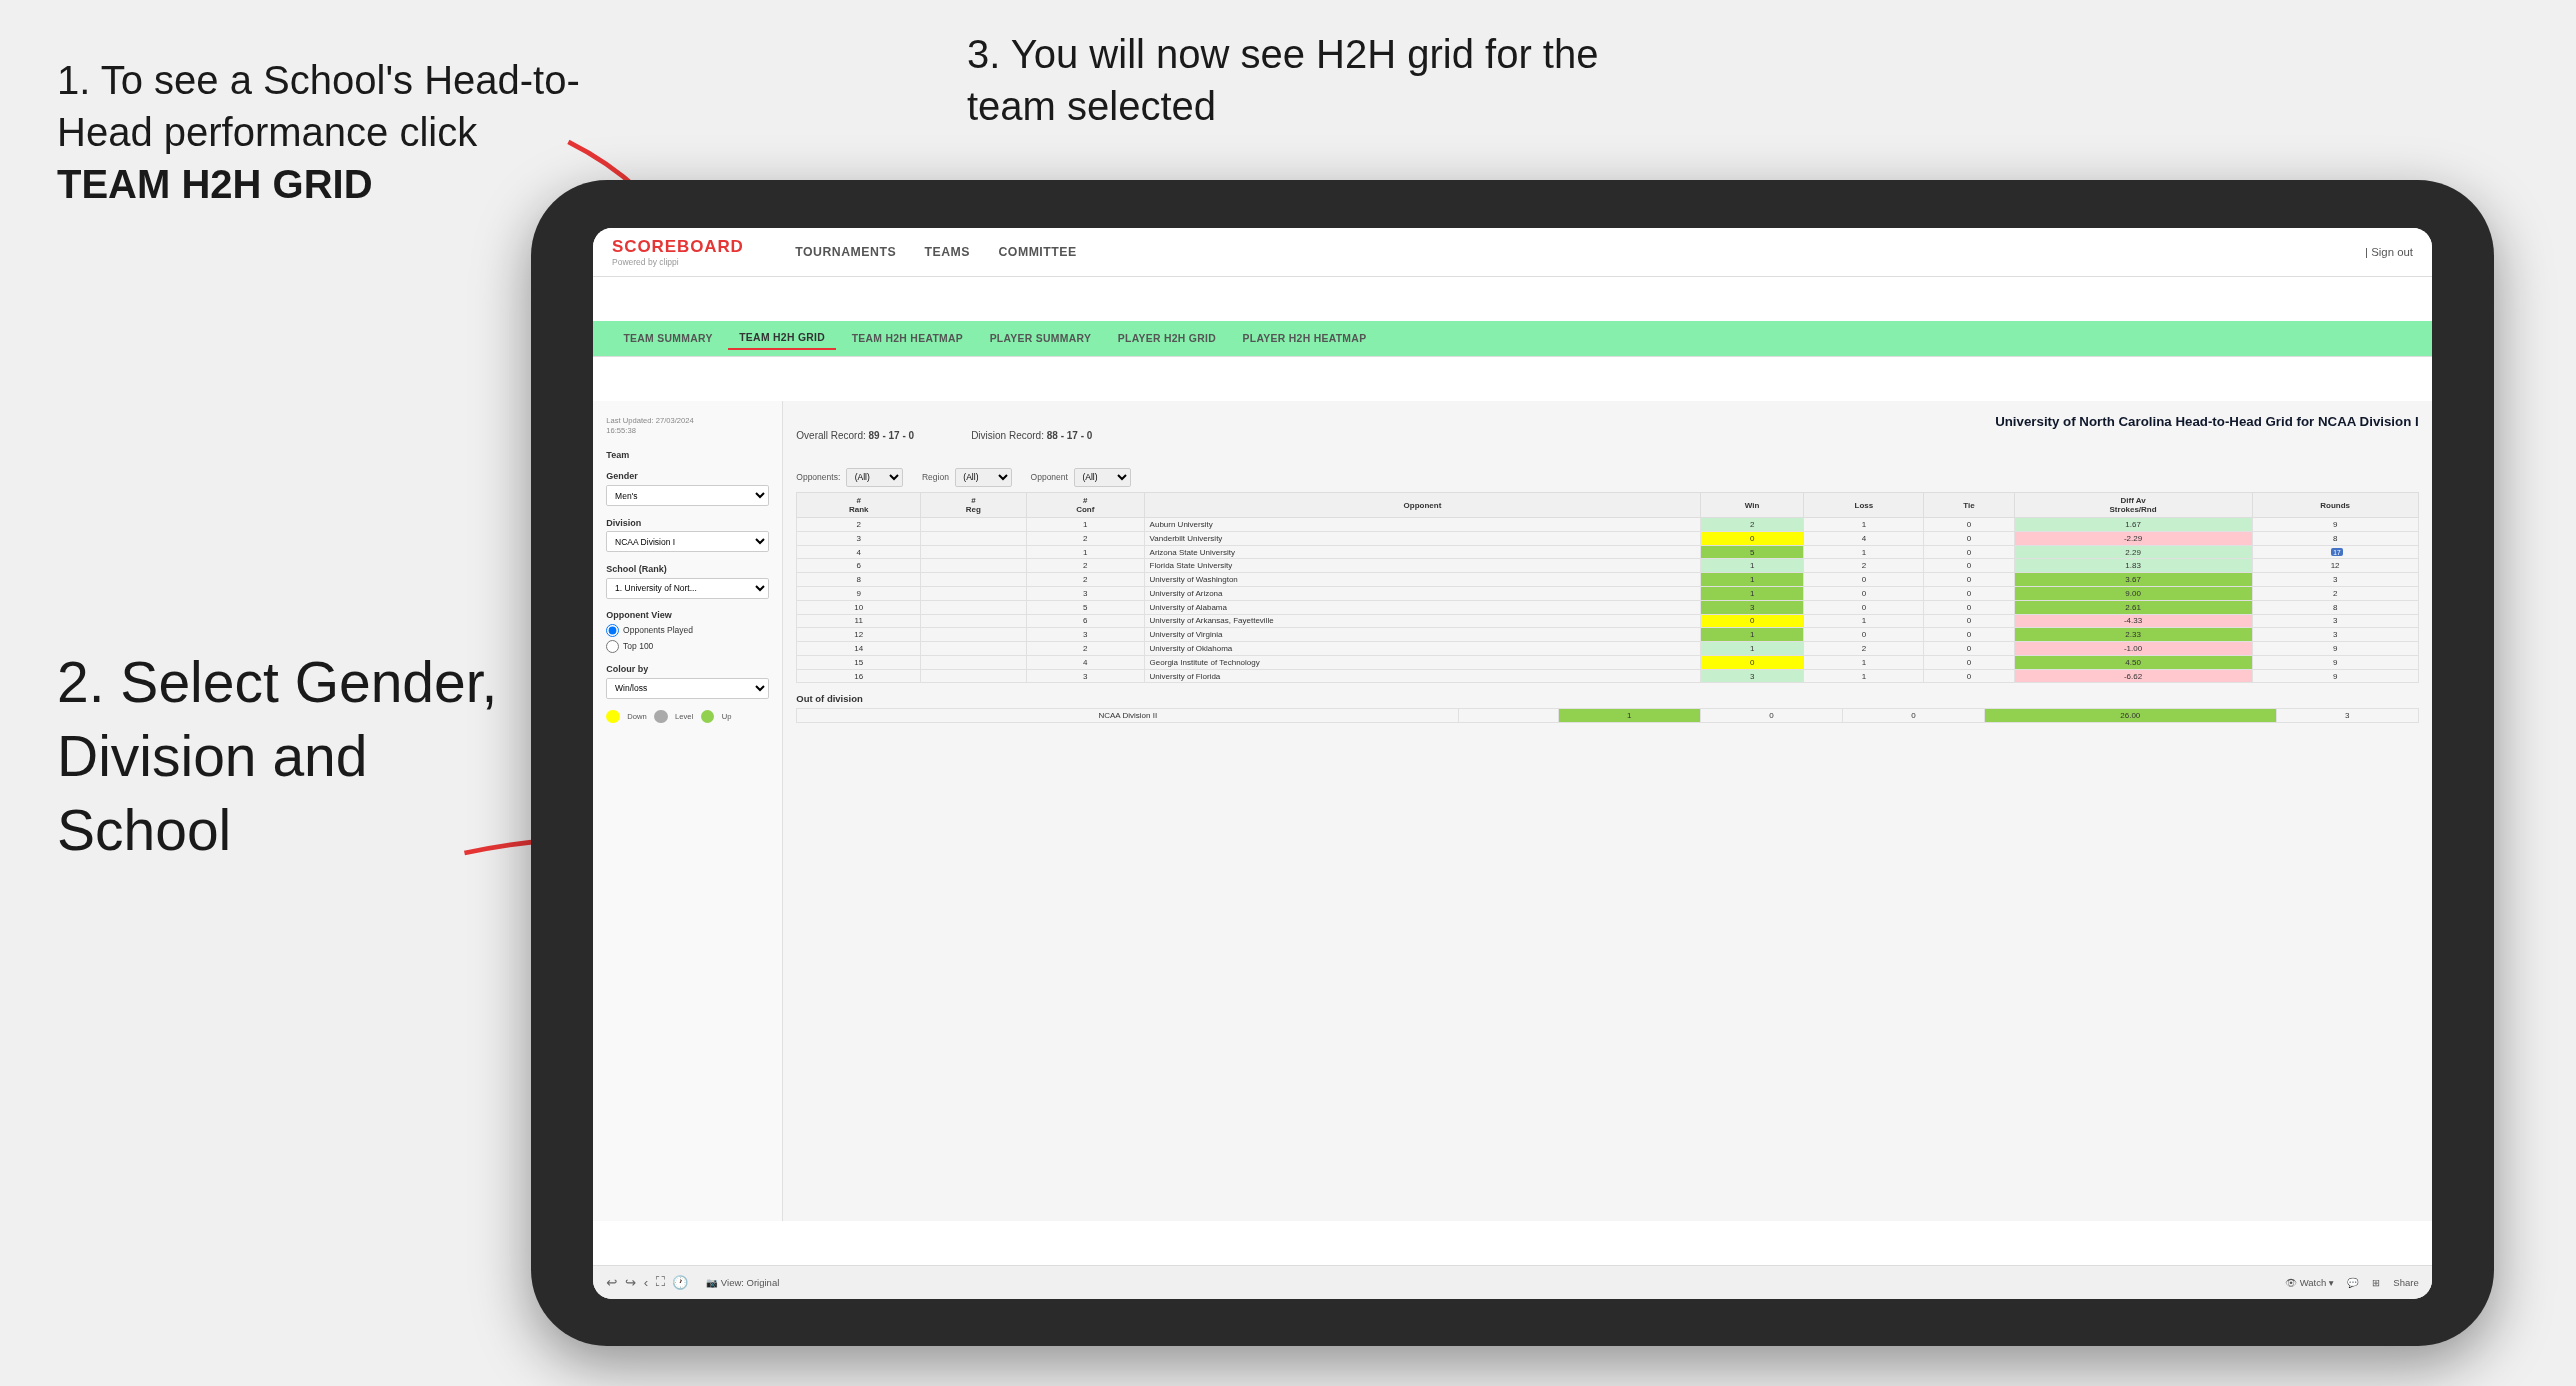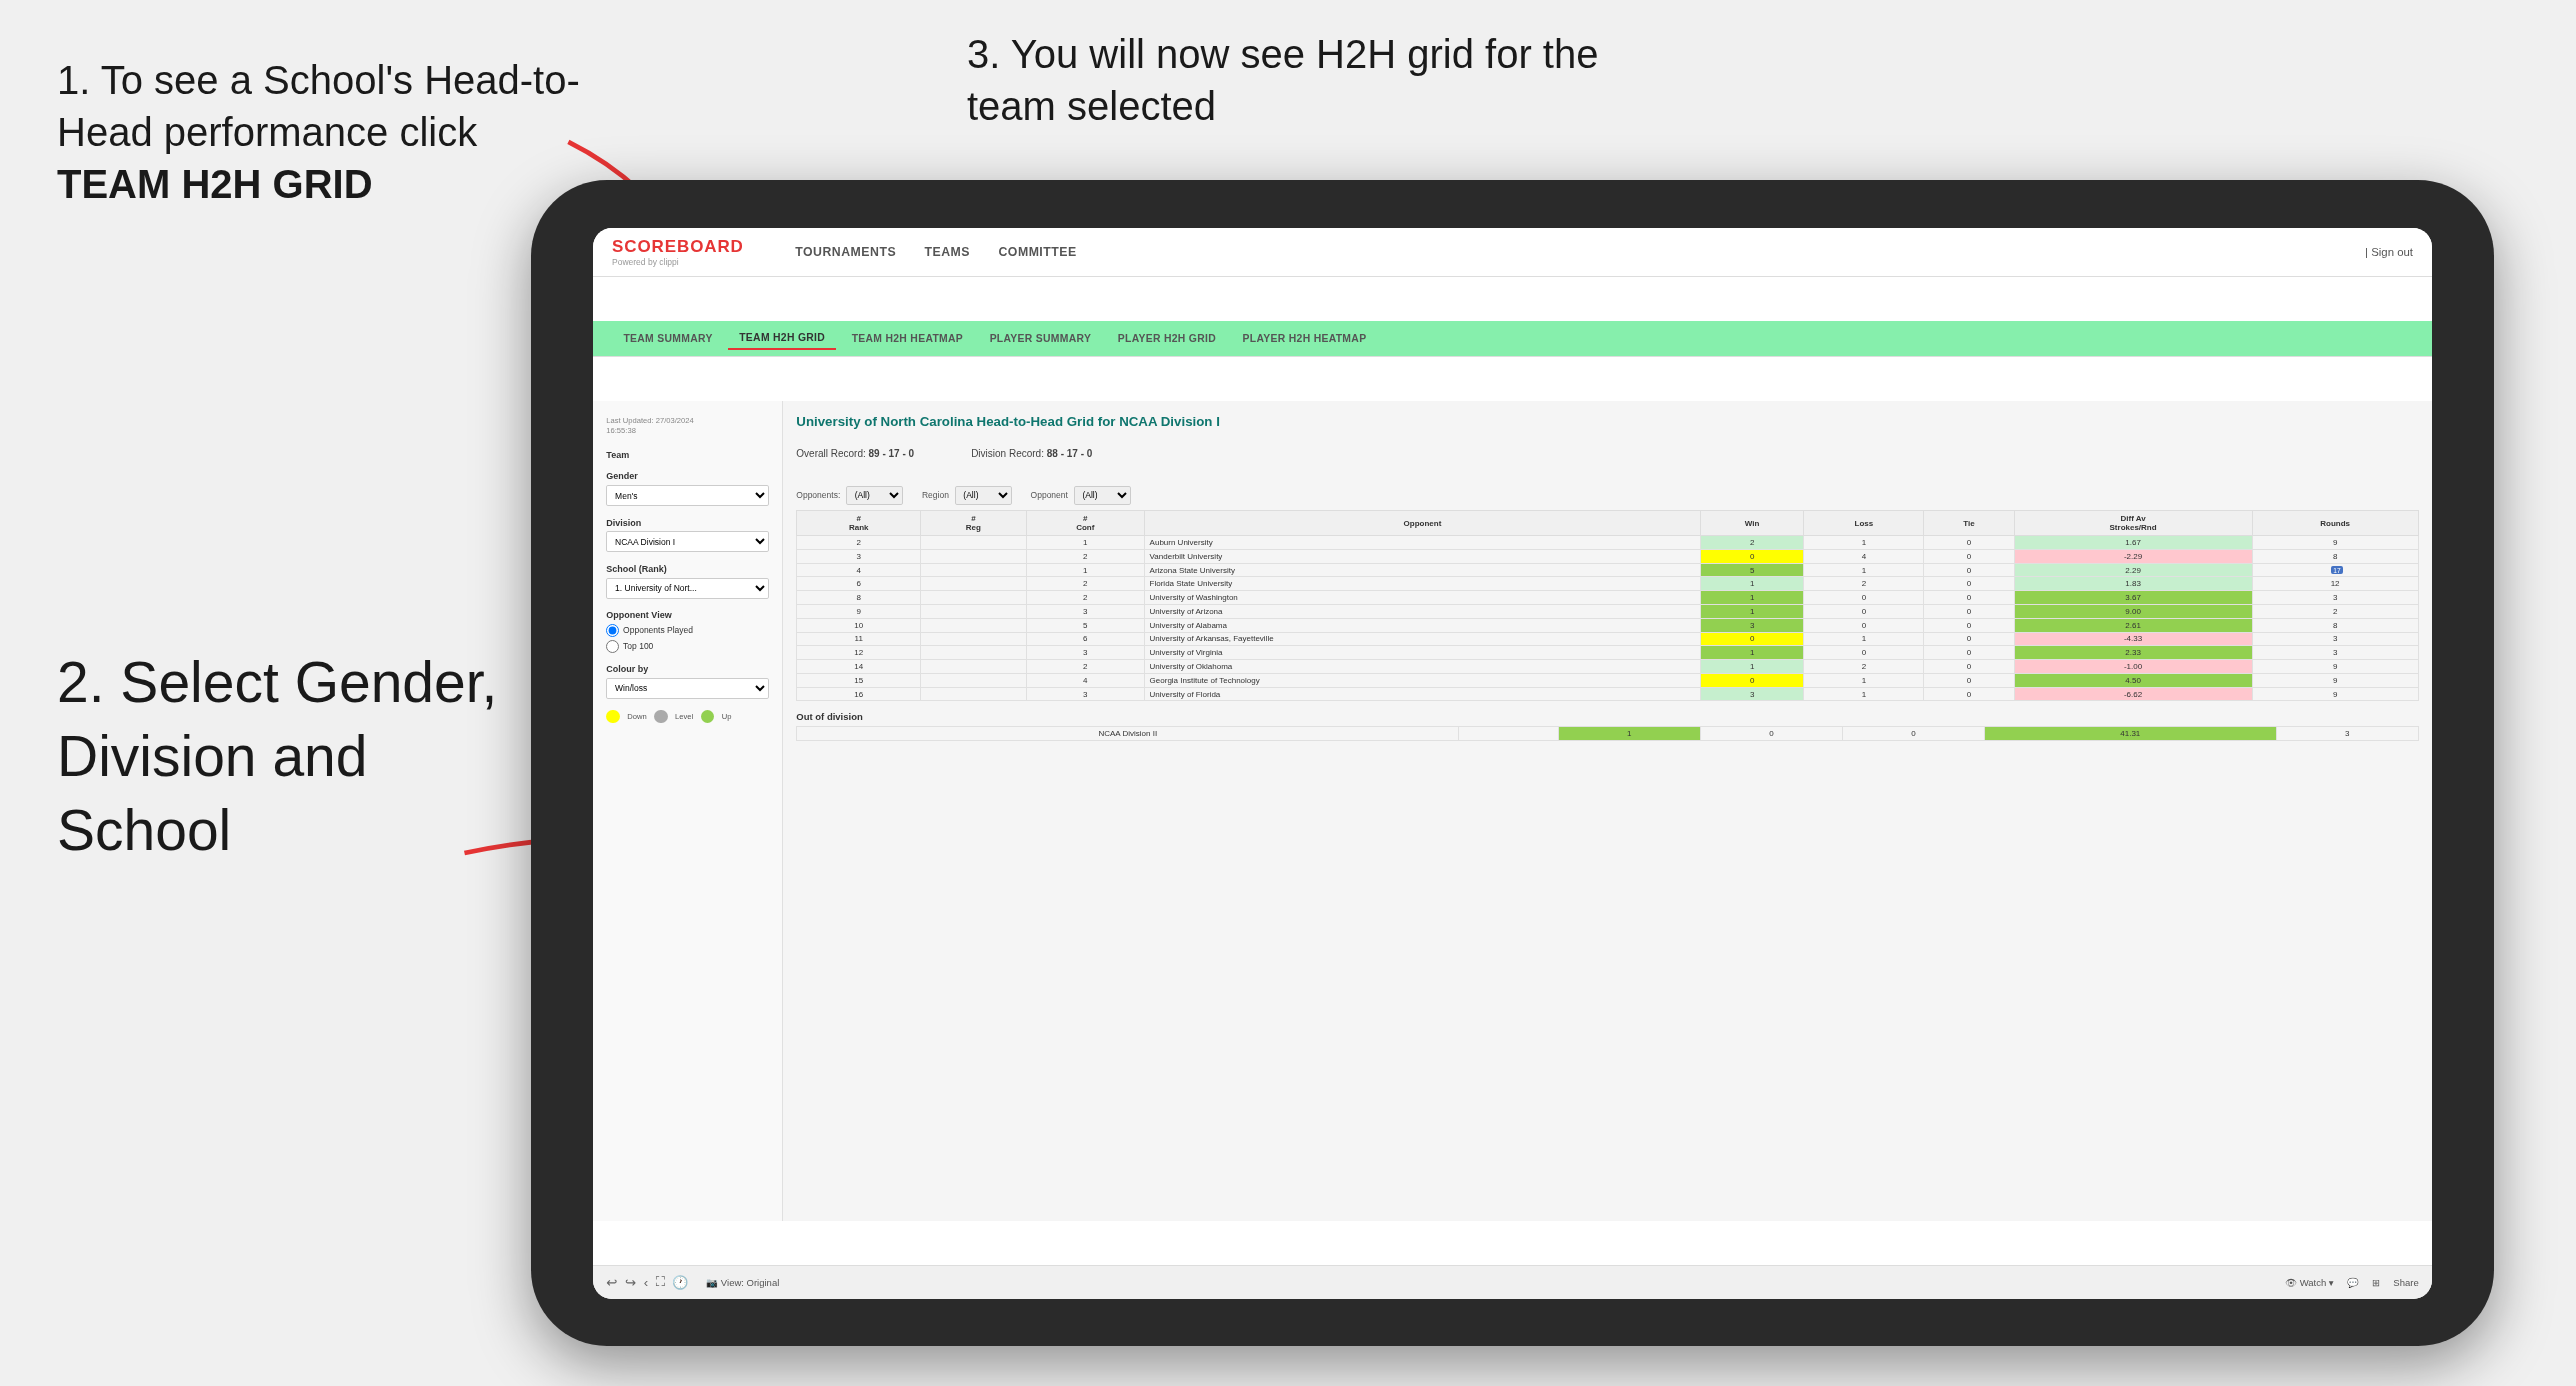--- a/index.html
+++ b/index.html
@@ -191,22 +191,23 @@
 
     
     .grid-area {
       flex: 1;
       padding: 13.3px;
       overflow: auto;
     }
     .grid-title {
       font-size: 13.3px;
       font-weight: 700;
-      color: #0f766e;
-      margin-bottom: 19px;
+      color: #0f172a;
+      margin-bottom: 1px;
+      text-align: right;
     }
     .record-row {
       display: flex;
       gap: 57px;
       font-size: 10px;
       color: #444;
       margin-bottom: 27px;
       align-items: flex-end;
     }
     .filter-row {
@@ -623,21 +624,21 @@
         <div class="out-of-division">
           <div class="out-of-division-title">Out of division</div>
           <table class="data-table">
             <tbody>
               <tr>
                 <td colspan="3" id="ood-division">NCAA Division II</td>
                 <td></td>
                 <td class="cell-green" id="ood-win">1</td>
                 <td id="ood-loss">0</td>
                 <td id="ood-tie">0</td>
-                <td class="cell-green" id="ood-diff">41.31</td>
+                <td class="cell-green" id="ood-diff">26.00</td>
                 <td id="ood-rounds">3</td>
               </tr>
             </tbody>
           </table>
         </div>
       </div>
     </div>
 
     <div class="bottom-toolbar">
       <button class="toolbar-btn">↩</button>

